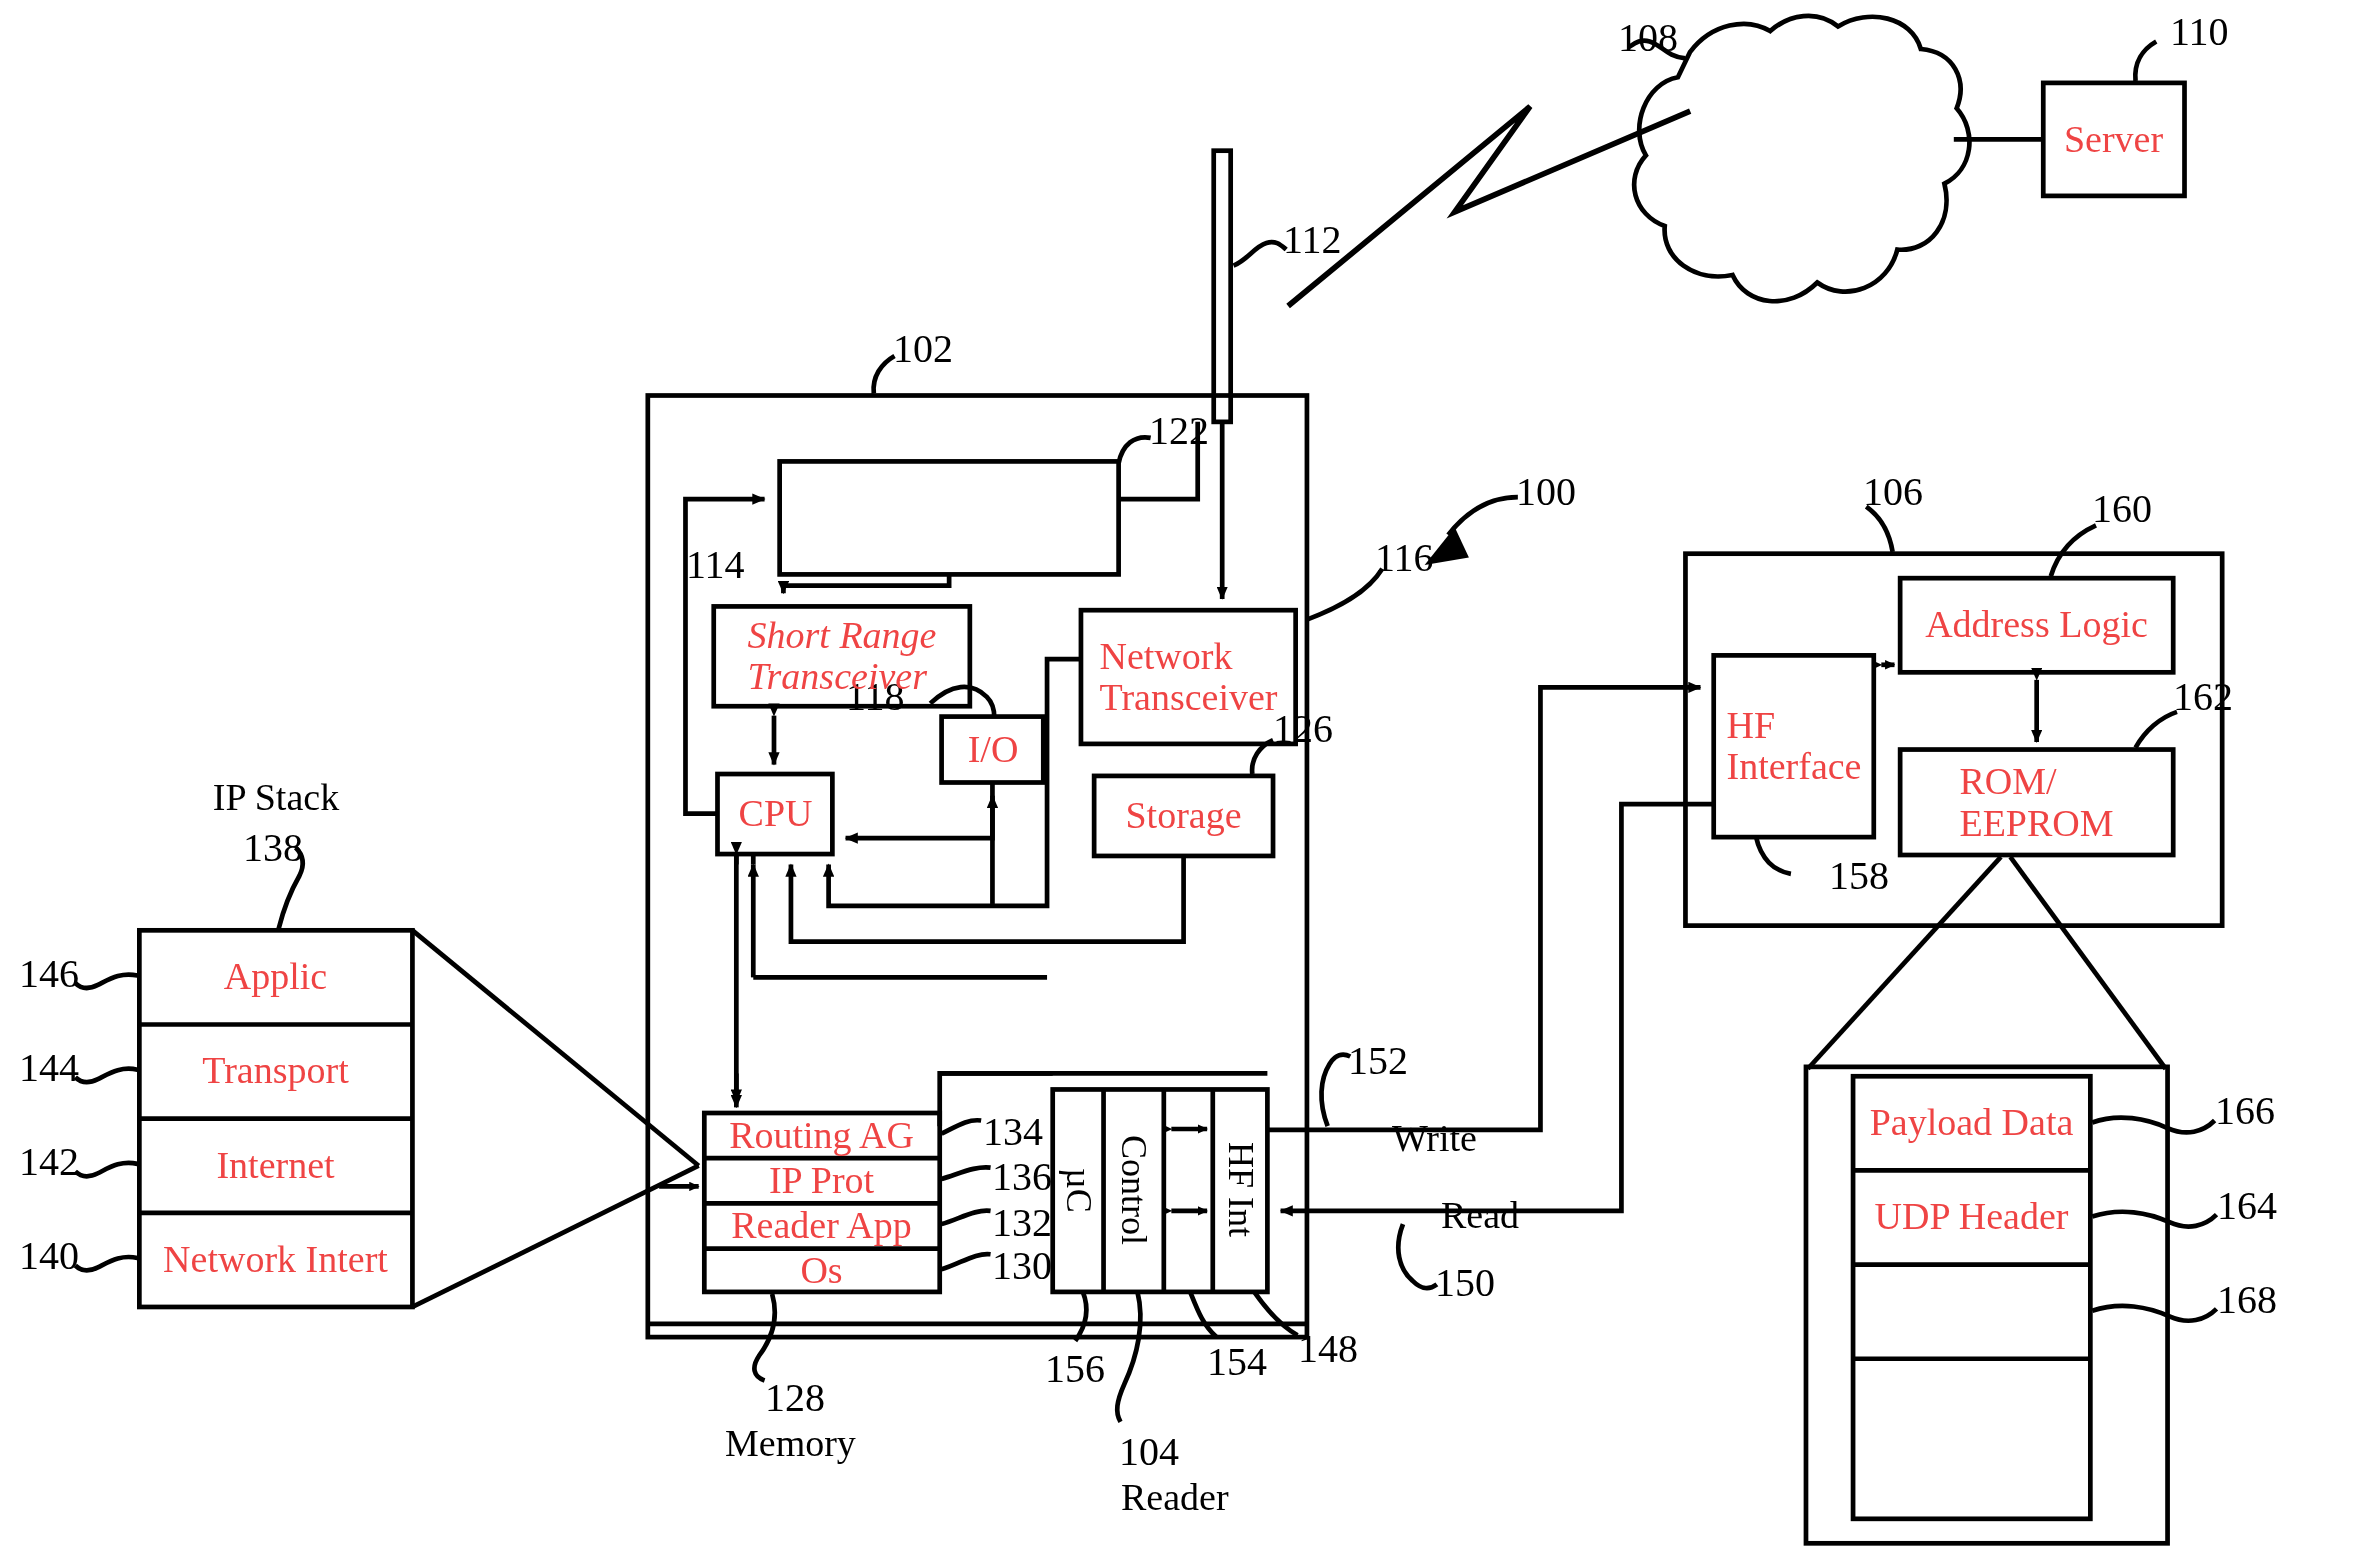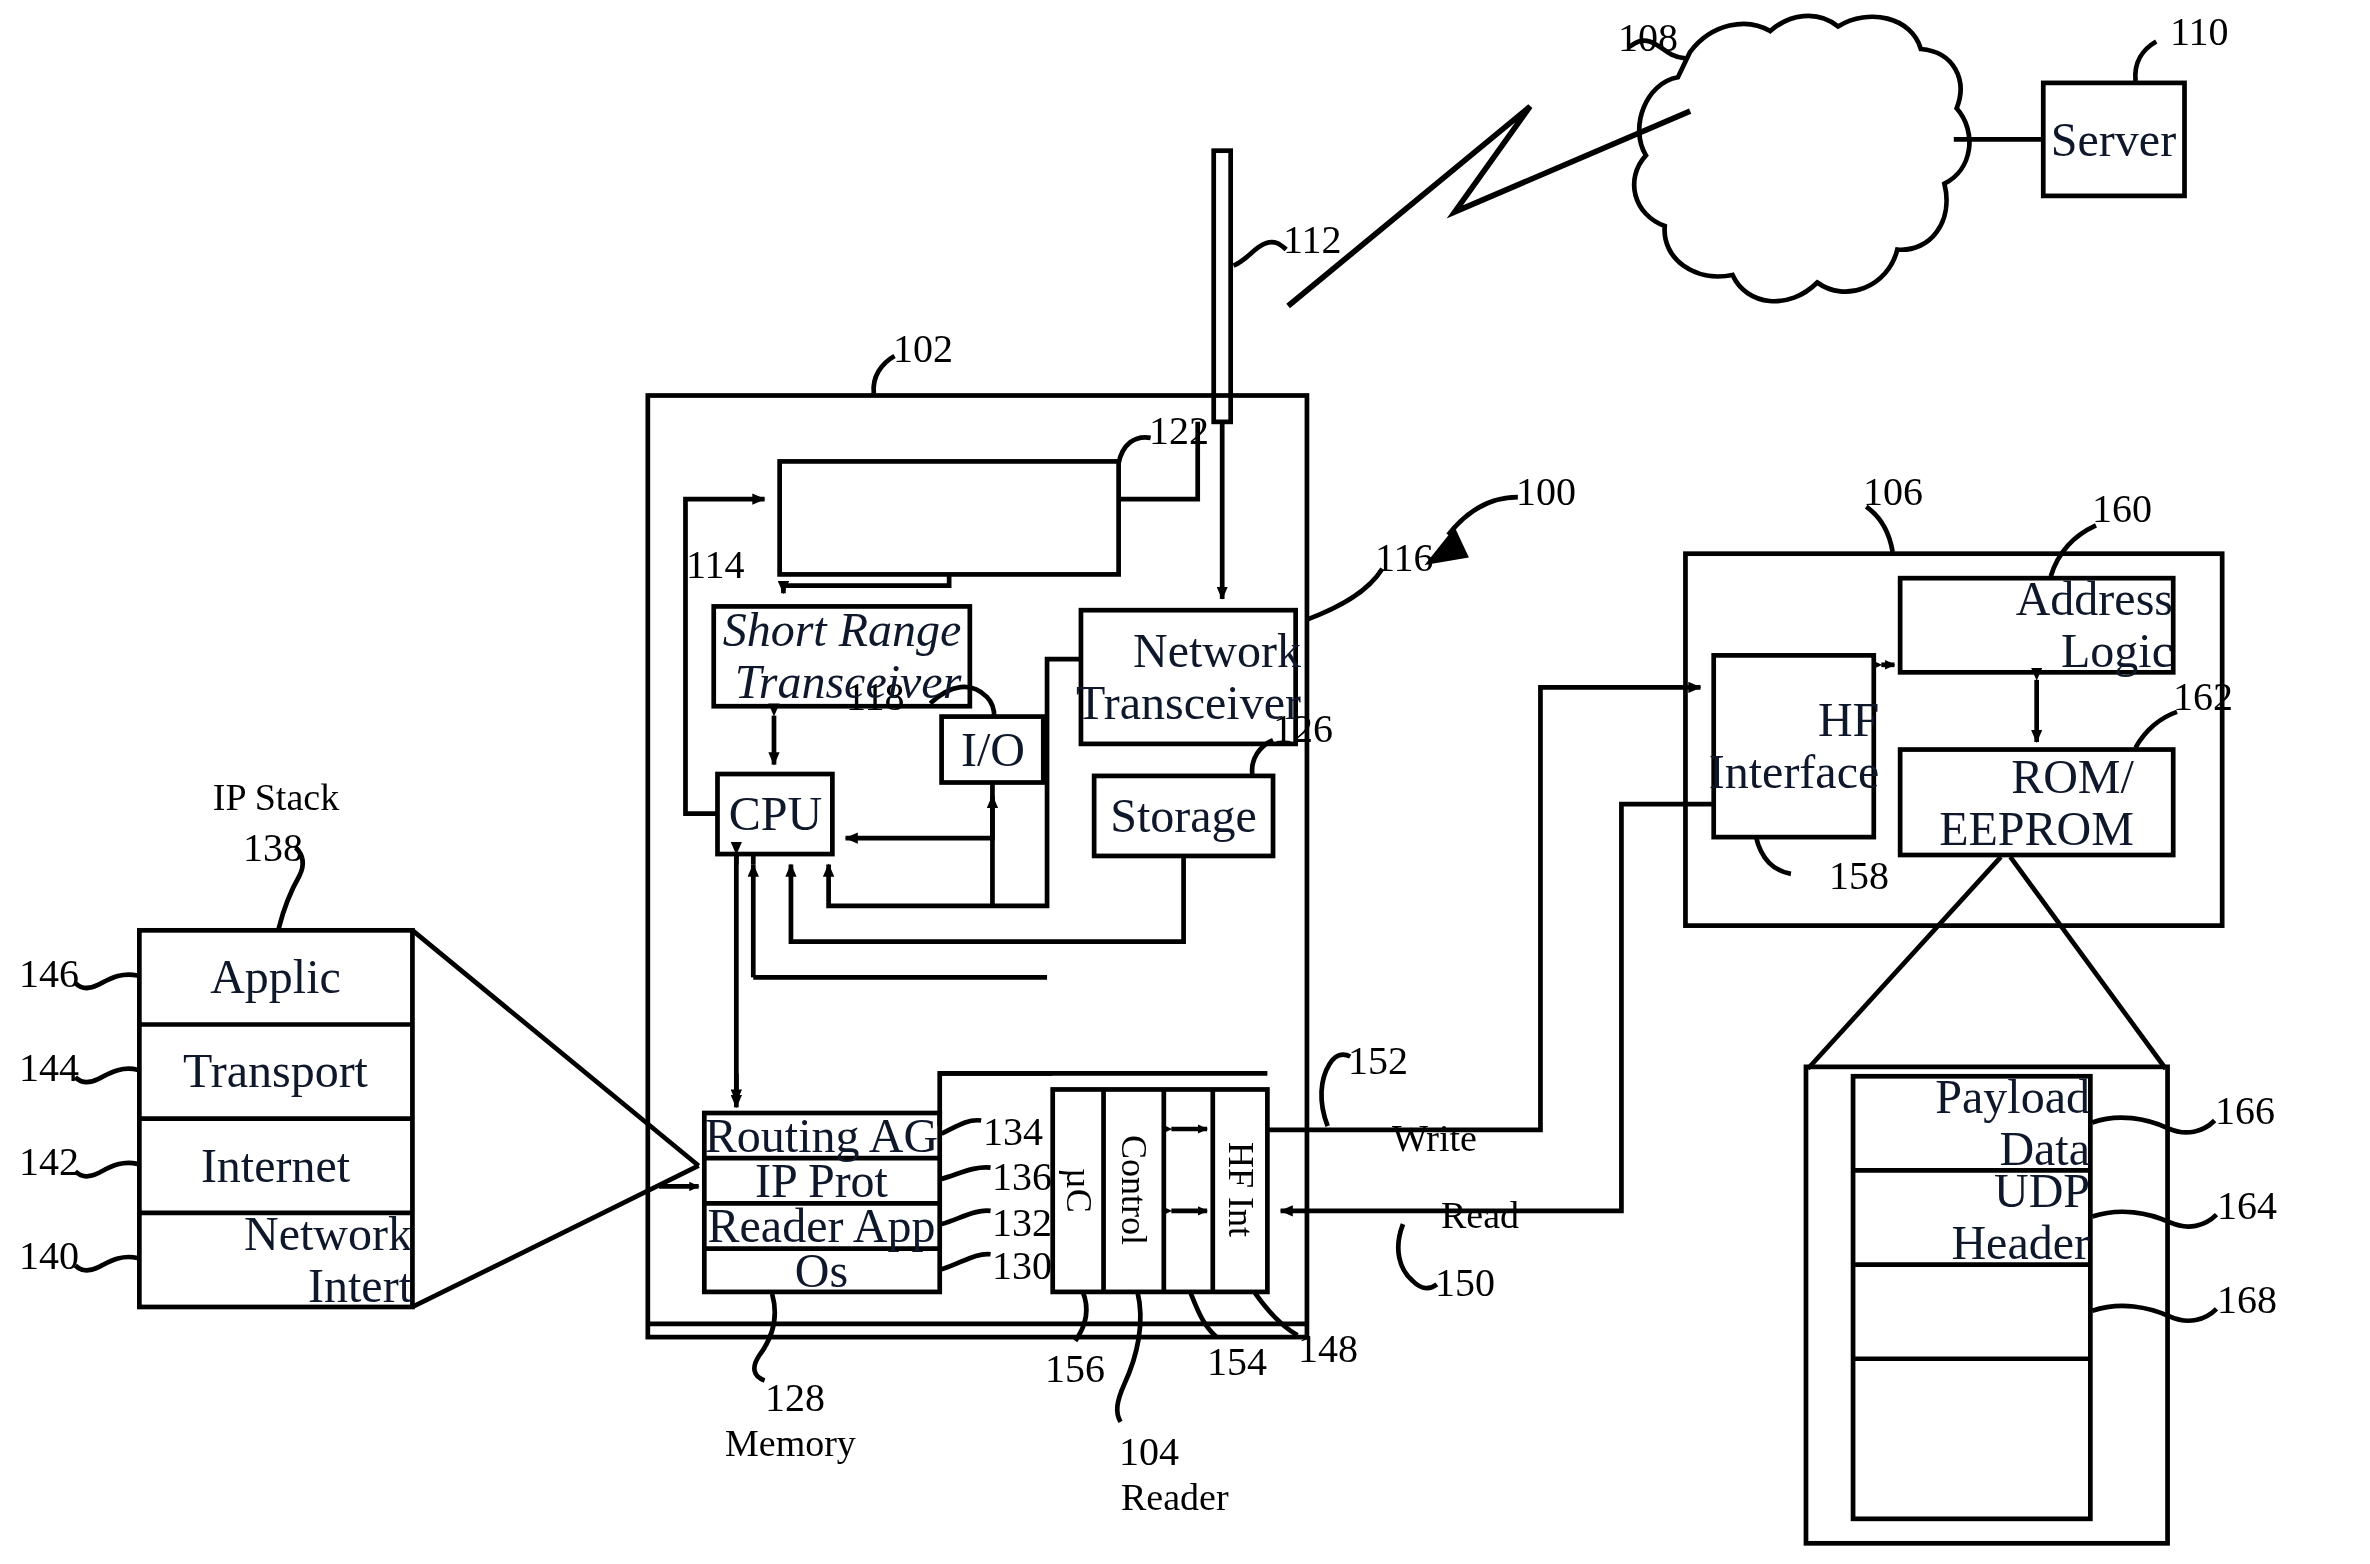--- a/index.html
+++ b/index.html
@@ -17,25 +17,25 @@
     font-family:"Liberation Serif", serif;
     font-size:38px;
     line-height:1.05;
     white-space:nowrap;
     color:#000;
   }
   .lbl.c{transform:translateX(-50%);}
   .boxtext{
     position:absolute;
     display:flex;align-items:center;justify-content:center;
-    text-align:right;
+    text-align:left;
     font-family:"Liberation Serif", serif;
-    font-size:48px;
+    font-size:38px;
     line-height:1.08;
-    color:#0f172a;
+    color:#ef4444;
     pointer-events:none;
   }
   .vtext{
     position:absolute;
     display:flex;align-items:center;justify-content:center;
     font-family:"Liberation Serif", serif;
     font-size:36px;
     color:#000;
     writing-mode:vertical-rl;
     text-orientation:mixed;

